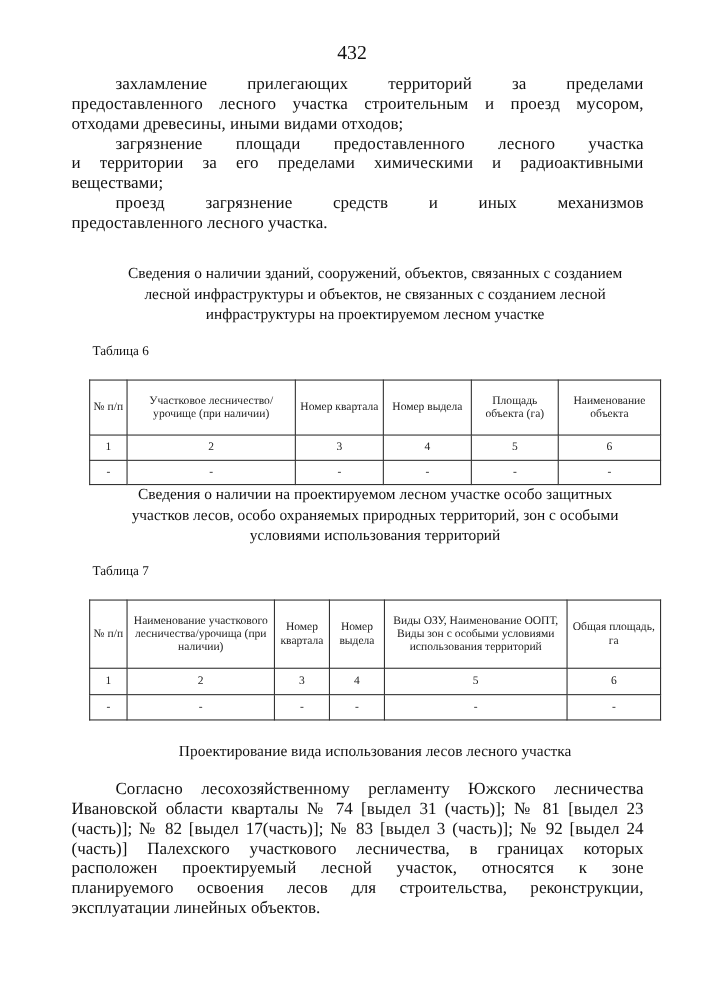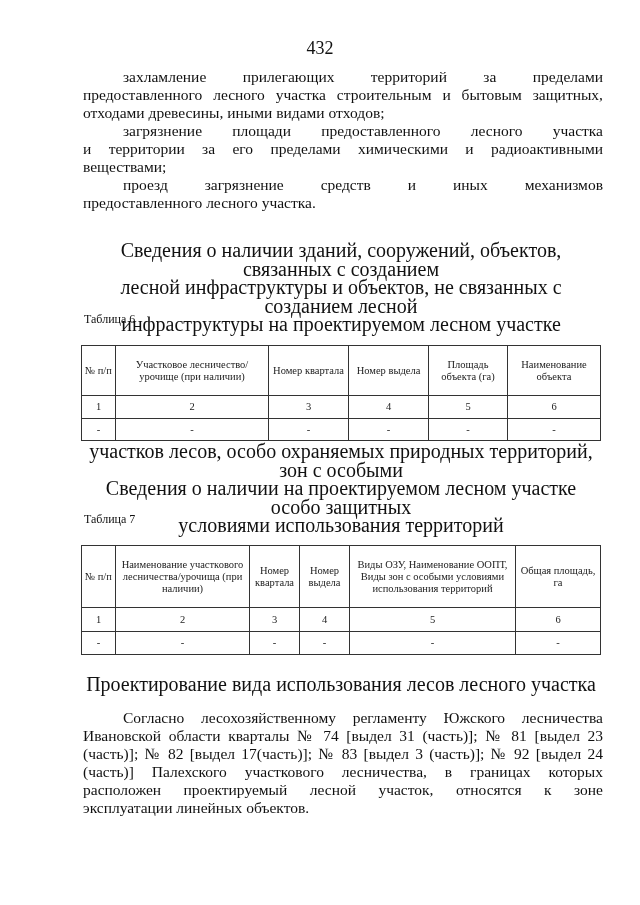--- a/index.html
+++ b/index.html
@@ -1,36 +1,36 @@
 <!DOCTYPE html>
 <html><head>
 <meta charset="utf-8">
 <style>
   html, body { margin: 0; padding: 0; background: #ffffff; }
   body { width: 640px; height: 905px; position: relative; overflow: hidden;
          font-family: "Liberation Serif", "DejaVu Serif", serif; color: #111; }
   .page-num { position: absolute; top: 38px; left: 0; width: 640px; text-align: center; font-size: 18px; }
-  .para { position: absolute; left: 83px; width: 520px; font-size: 15.5px; line-height: 18px; text-align: justify; }
+  .para { position: absolute; left: 65px; width: 520px; font-size: 15.5px; line-height: 18px; text-align: justify; }
   .para .ln { display: block; text-align: justify; text-align-last: justify; white-space: nowrap; }
   .para .ln.last { text-align-last: left; }
   .para .ln.ind { text-indent: 40px; }
-  .heading { position: absolute; left: 81px; width: 520px; text-align: center; font-size: 20px; line-height: 18.5px; }
+  .heading { position: absolute; left: 81px; width: 520px; text-align: center; font-size: 14px; line-height: 18.5px; }
   .heading span { display: block; }
   .tcap { position: absolute; left: 84px; font-size: 12px; }
   table { position: absolute; left: 81px; border-collapse: collapse; font-size: 10.5px; line-height: 12px; }
   td { border: 1px solid #333; text-align: center; vertical-align: middle; padding: 0 3px; color: #222; }
 </style>
 </head>
 <body>
 
 <div class="page-num">432</div>
 
 <div class="para" style="top:68px;">
   <span class="ln ind">захламление прилегающих территорий за пределами</span>
-  <span class="ln">предоставленного лесного участка строительным и бытовым защитных,</span>
+  <span class="ln">предоставленного лесного участка строительным и проезд мусором,</span>
   <span class="ln last">отходами древесины, иными видами отходов;</span>
 </div>
 <div class="para" style="top:122px;">
   <span class="ln ind">загрязнение площади предоставленного лесного участка</span>
   <span class="ln">и территории за его пределами химическими и радиоактивными</span>
   <span class="ln last">веществами;</span>
 </div>
 <div class="para" style="top:176px;">
   <span class="ln ind">проезд загрязнение средств и иных механизмов</span>
   <span class="ln last">предоставленного лесного участка.</span>
@@ -66,22 +66,22 @@
     <td>-</td>
     <td>-</td>
     <td>-</td>
     <td>-</td>
     <td>-</td>
   </tr>
 </tbody>
   </table>
 
 <div class="heading" style="top:442px;">
+  <span>Сведения о наличии на проектируемом лесном участке особо защитных</span>
   <span>участков лесов, особо охраняемых природных территорий, зон с особыми</span>
-  <span>Сведения о наличии на проектируемом лесном участке особо защитных</span>
   <span>условиями использования территорий</span>
 </div>
 <div class="tcap" style="top:512px;">Таблица 7</div>
 
 <table style="top:545px; width:520px;">
   <tbody>
       <tr style="height:62px;">
     <td style="width:27px;">№ п/п</td>
     <td style="width:127px;">Наименование участкового лесничества/урочища (при наличии)</td>
     <td style="width:43px;">Номер квартала</td>
@@ -111,14 +111,15 @@
 <div class="heading" style="top:675px;">
   <span>Проектирование вида использования лесов лесного участка</span>
 </div>
 
 <div class="para" style="top:709px;">
   <span class="ln ind">Согласно лесохозяйственному регламенту Южского лесничества</span>
   <span class="ln">Ивановской области кварталы № 74 [выдел 31 (часть)]; № 81 [выдел 23</span>
   <span class="ln">(часть)]; № 82 [выдел 17(часть)]; № 83 [выдел 3 (часть)]; № 92 [выдел 24</span>
   <span class="ln">(часть)] Палехского участкового лесничества, в границах которых</span>
   <span class="ln">расположен проектируемый лесной участок, относятся к зоне</span>
+  <span class="ln">планируемого освоения лесов для строительства, реконструкции,</span>
   <span class="ln last">эксплуатации линейных объектов.</span>
 </div>
 
 </body></html>

